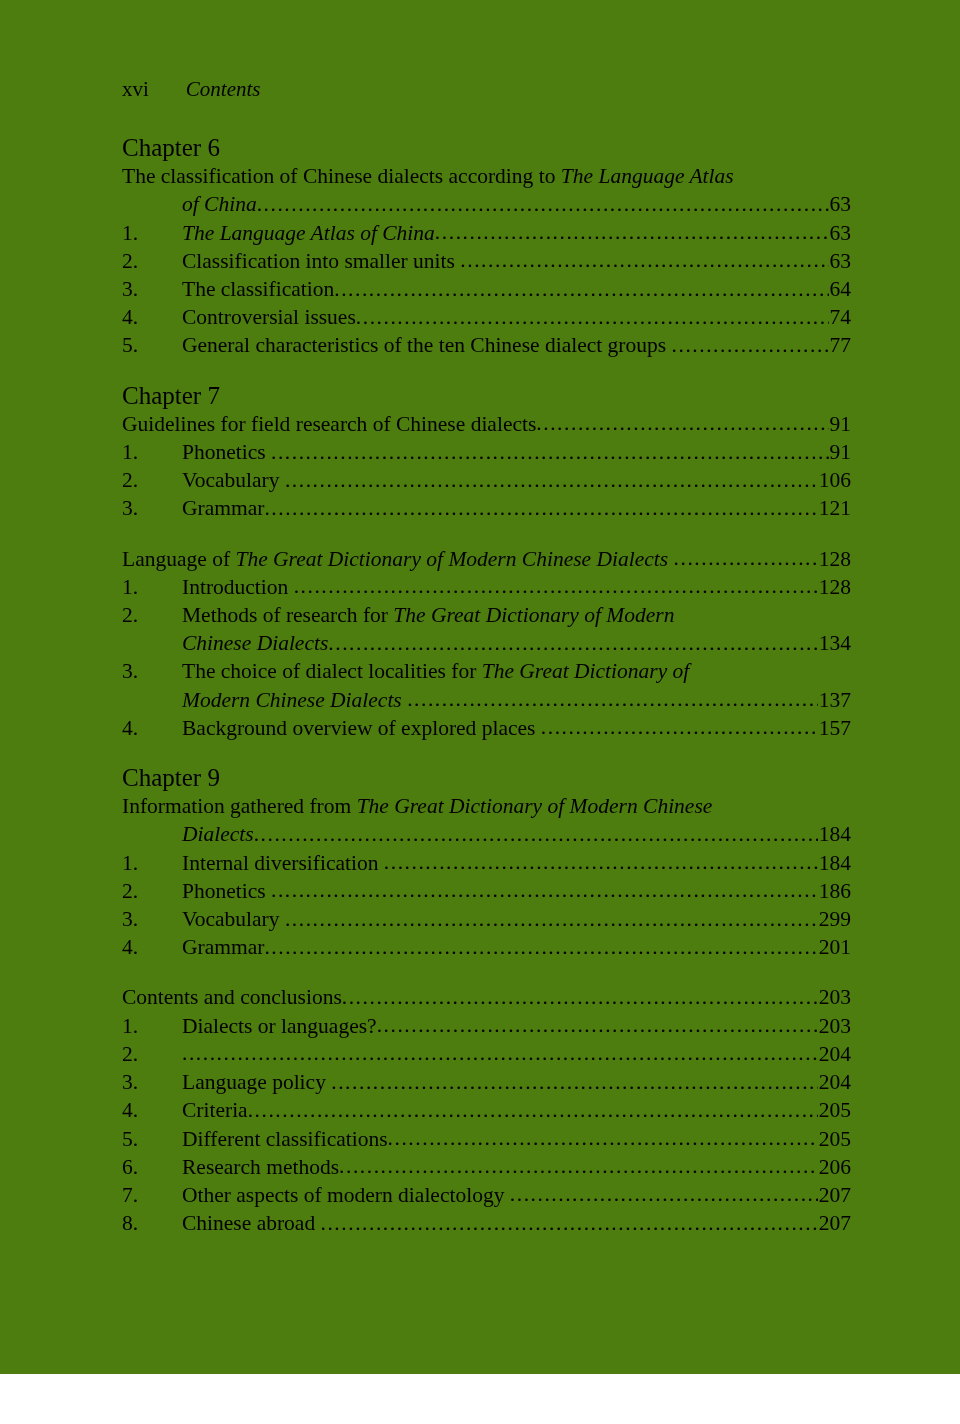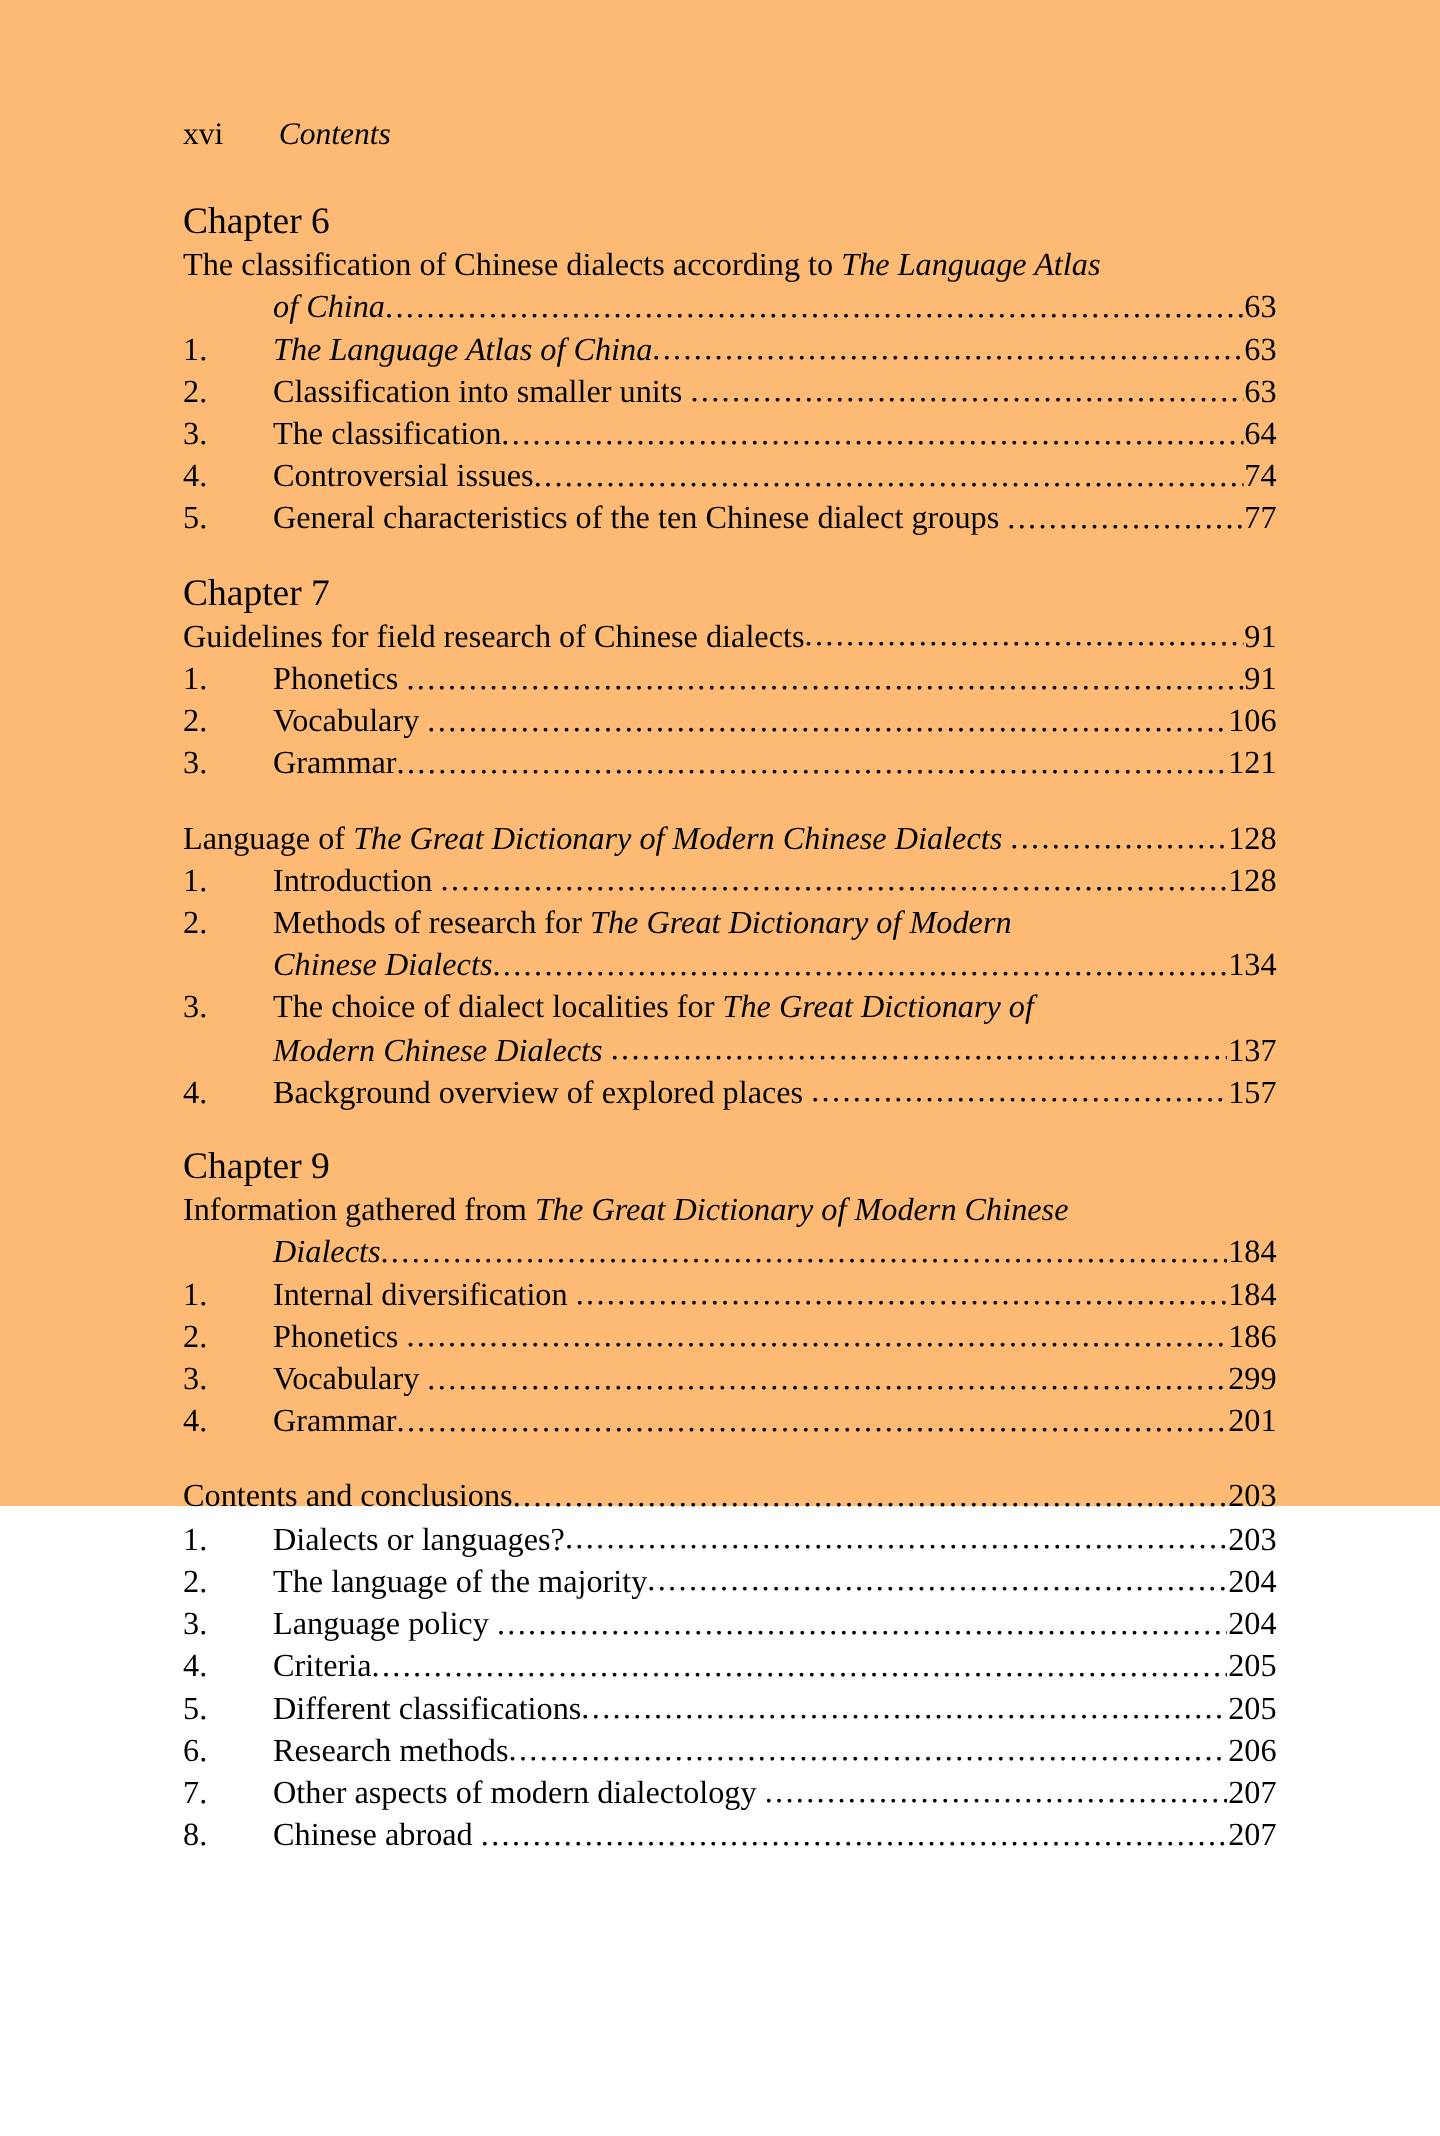--- a/index.html
+++ b/index.html
@@ -15,22 +15,22 @@
     color: #000000;
     position: relative;
     overflow: hidden;
   }
 
   .page {
     position: absolute;
     left: 0;
     top: 0;
     width: 960px;
-    height: 1004px;
-    background: #fdba74;
+    height: 1374px;
+    background: #4d7c0f;
   }
 
   
   .content {
     position: absolute;
     left: 122px;
     top: 0;
     width: 729px;
   }
 
@@ -339,21 +339,20 @@
             <span class="num">1.</span>
             <span class="body-col">
               <span class="title-text"><span>Dialects or languages?</span></span>
               <span class="leader">............................................................................................................................................................................................................................</span>
               <span class="pageno">203</span>
             </span>
           </div>
           <div class="toc-line">
             <span class="num">2.</span>
             <span class="body-col">
-              <span class="title-text"><span>The language of the majority</span></span>
               <span class="leader">............................................................................................................................................................................................................................</span>
               <span class="pageno">204</span>
             </span>
           </div>
           <div class="toc-line">
             <span class="num">3.</span>
             <span class="body-col">
               <span class="title-text"><span>Language policy </span></span>
               <span class="leader">............................................................................................................................................................................................................................</span>
               <span class="pageno">204</span>

